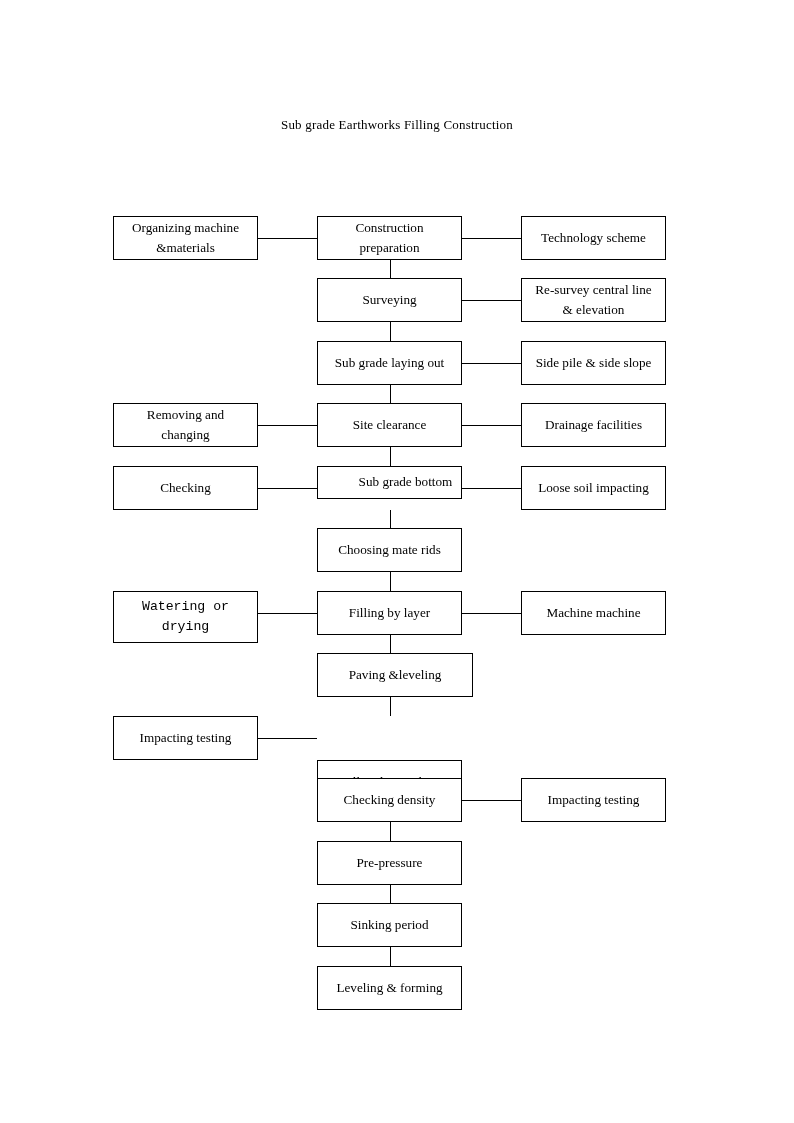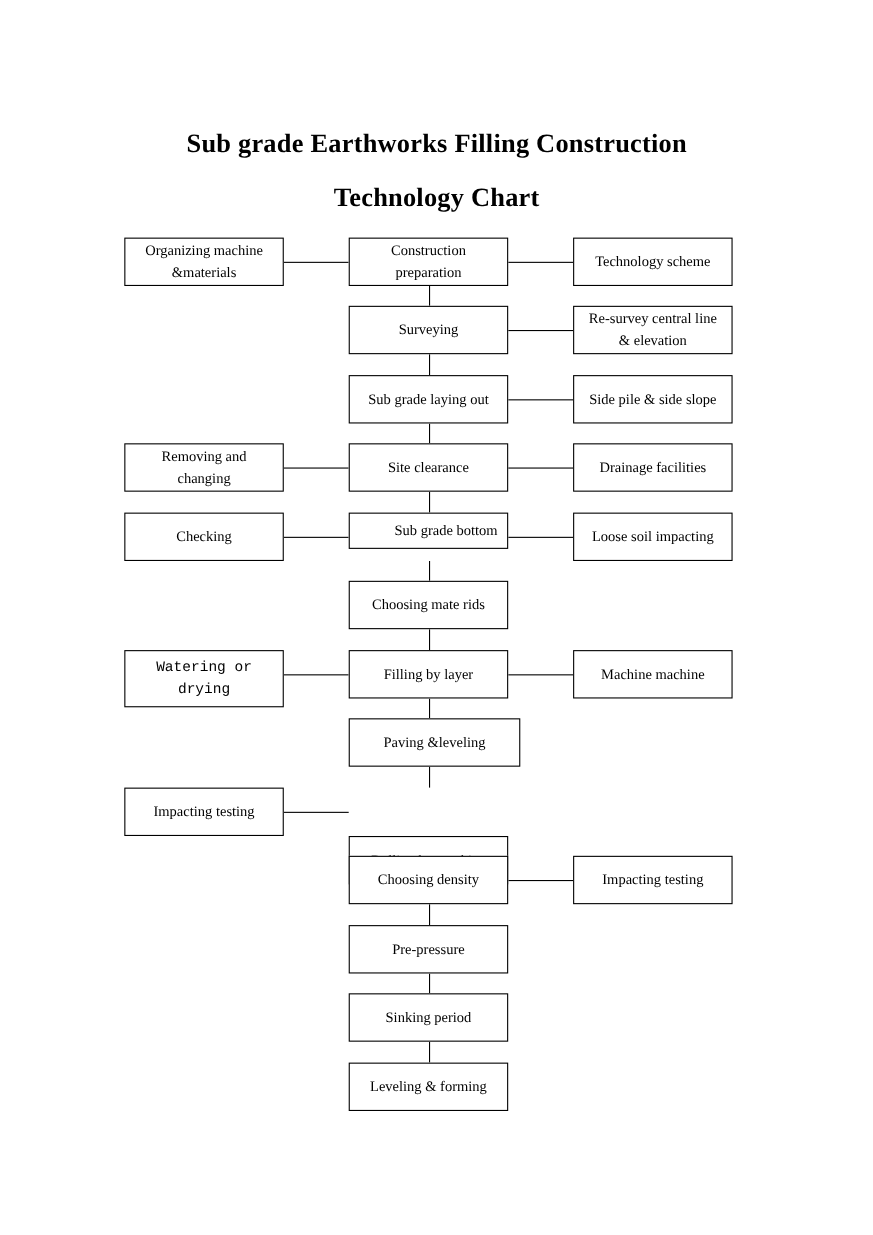--- a/index.html
+++ b/index.html
@@ -25,22 +25,22 @@
   }
 
   .title-block {
     position: absolute;
     left: 0;
     top: 118px;
     width: 794px;
     text-align: center;
   }
   .title-line {
-    font-size: 24px;
-    font-weight: bold;
+    font-size: 13px;
+    font-weight: normal;
     letter-spacing: 0.2px;
     line-height: 1.15;
     font-family: "Liberation Serif", "DejaVu Serif", serif;
   }
   .title-line.second {
     margin-top: 21px;
   }
 
   
   .lines-layer {
@@ -79,21 +79,20 @@
     width: 100%;
   }
 </style>
 </head>
 <body>
 
 <div id="chart-canvas">
 
   <div class="title-block">
     <div class="title-line">Sub grade Earthworks Filling Construction</div>
-    <div class="title-line second">Technology Chart</div>
   </div>
 
   <div class="lines-layer" id="lines-layer">
       <div class="vline" style="left: 389.5px; top: 260px; height: 18px;"></div>
       <div class="vline" style="left: 389.5px; top: 322px; height: 19px;"></div>
       <div class="vline" style="left: 389.5px; top: 385px; height: 18px;"></div>
       <div class="vline" style="left: 389.5px; top: 447px; height: 19px;"></div>
       <div class="vline" style="left: 389.5px; top: 510px; height: 18px;"></div>
       <div class="vline" style="left: 389.5px; top: 572px; height: 19px;"></div>
       <div class="vline" style="left: 389.5px; top: 635px; height: 18px;"></div>
@@ -171,21 +170,21 @@
       <div class="node" style="left: 317px; top: 653px; width: 156px; height: 44px;">
         <span class="node-label">Paving &amp;leveling</span>
       </div>
       <div class="node" style="left: 113px; top: 716px; width: 145px; height: 44px;">
         <span class="node-label">Impacting testing</span>
       </div>
       <div class="node" style="left: 317px; top: 716px; width: 145px; height: 44px; margin-top: 44px;">
         <span class="node-label">Rolling by machine</span>
       </div>
       <div class="node" style="left: 317px; top: 778px; width: 145px; height: 44px;">
-        <span class="node-label">Choosing density</span>
+        <span class="node-label">Checking density</span>
       </div>
       <div class="node" style="left: 521px; top: 778px; width: 145px; height: 44px;">
         <span class="node-label">Impacting testing</span>
       </div>
       <div class="node" style="left: 317px; top: 841px; width: 145px; height: 44px;">
         <span class="node-label">Pre-pressure</span>
       </div>
       <div class="node" style="left: 317px; top: 903px; width: 145px; height: 44px;">
         <span class="node-label">Sinking period</span>
       </div>

